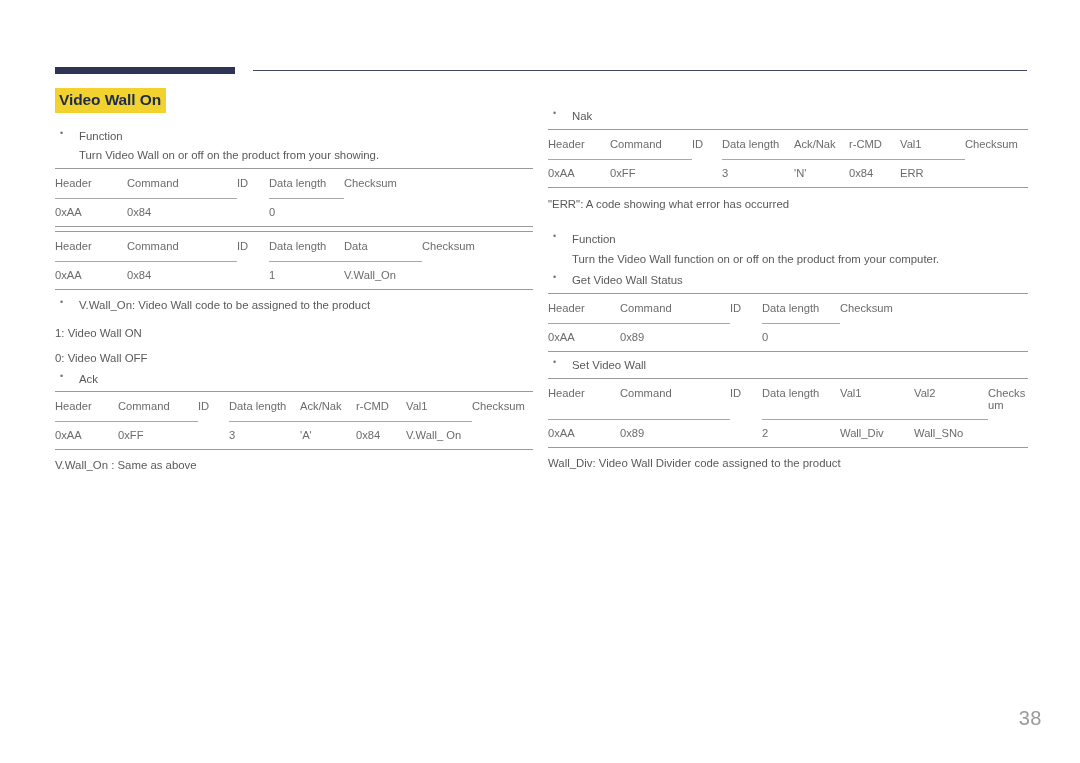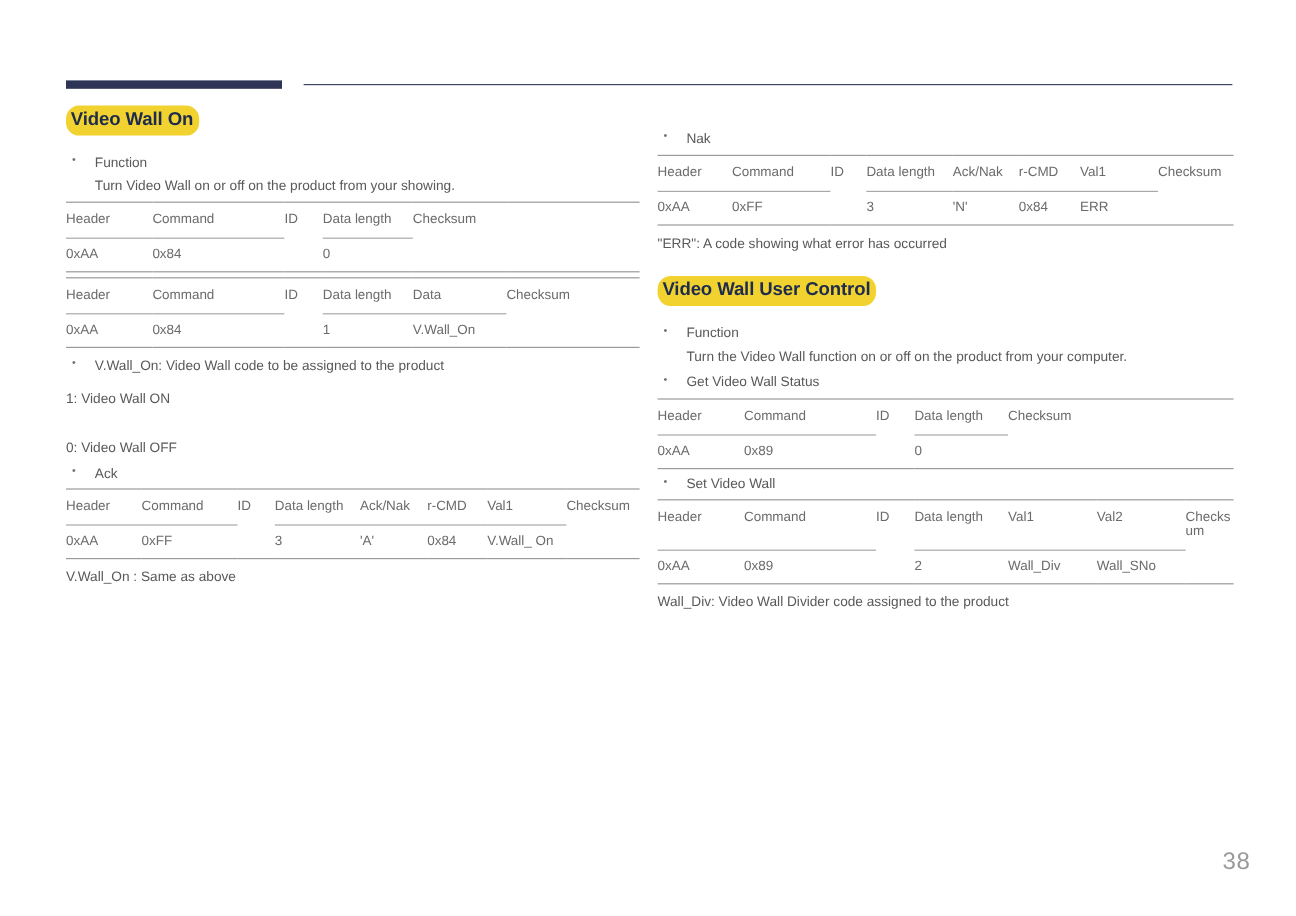--- a/index.html
+++ b/index.html
@@ -52,21 +52,20 @@
   .section-heading {
     display: inline-block;
     background: #f2d22e;
     color: #1d2b4f;
     font-weight: bold;
     font-size: 15.5px;
     line-height: 1.28;
     padding: 2px 5px 3px 4px;
     margin: 0 0 12px 0;
     letter-spacing: -0.1px;
-    border-radius: 11px;
   }
   .heading-wrap { margin-bottom: 2px; }
 
   
   .bullet {
     position: relative;
     padding-left: 24px;
     font-size: 11.4px;
     line-height: 1.72;
     color: #595959;
@@ -214,21 +213,21 @@
         </tr>
       </tbody>
     </table>
   </div>
 
   <div class="bullet" style="margin-top:6px">
     <span>V.Wall_On: Video Wall code to be assigned to the product</span>
   </div>
 
   <div class="plain-line" style="margin-top:8px">1: Video Wall ON</div>
-  <div class="plain-line" style="margin-top:22px">0: Video Wall OFF</div>
+  <div class="plain-line" style="margin-top:6px">0: Video Wall OFF</div>
 
   <div class="bullet" style="margin-top:0">
     <span>Ack</span>
   </div>
 
   <div class="table-block">
     <table class="ptable">
       <colgroup>
         <col style="width:63px">
           <col style="width:80px">
@@ -305,23 +304,20 @@
           <td>0x84</td>
           <td>ERR</td>
           <td></td>
         </tr>
       </tbody>
     </table>
   </div>
 
   <div class="note-line">"ERR": A code showing what error has occurred</div>
 
-  <div class="heading-wrap" style="margin-top:14px">
-    <span class="section-heading">Video Wall User Control</span>
-  </div>
 
   <div class="bullet">
     <span>Function</span>
     <span class="sub-line">Turn the Video Wall function on or off on the product from your computer.</span>
   </div>
 
   <div class="bullet">
     <span>Get Video Wall Status</span>
   </div>
 

